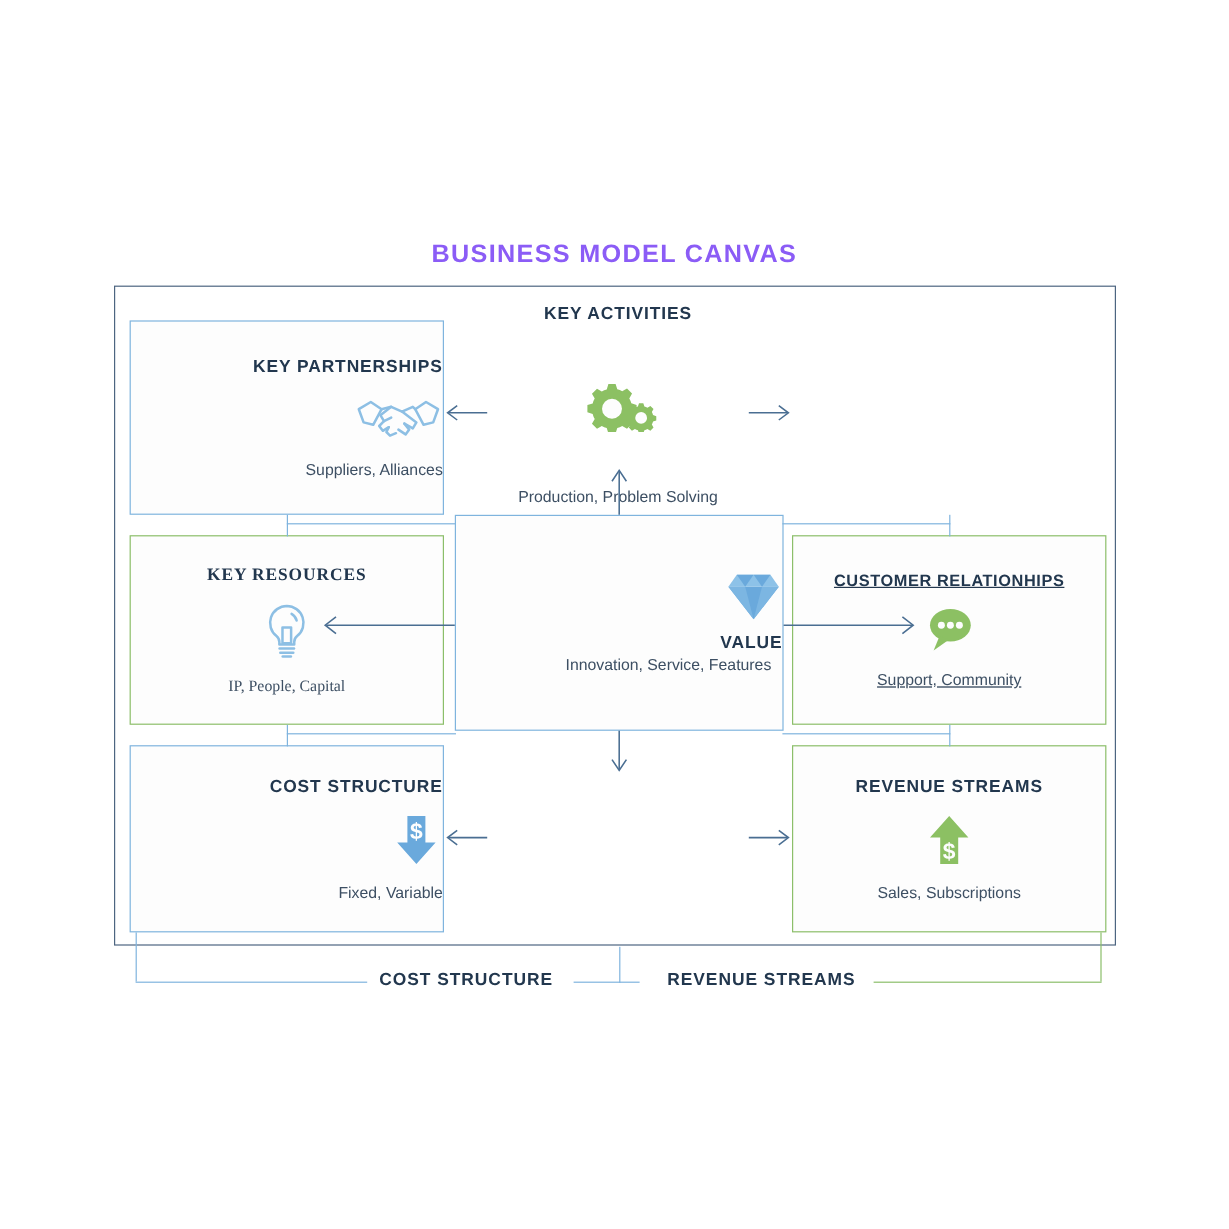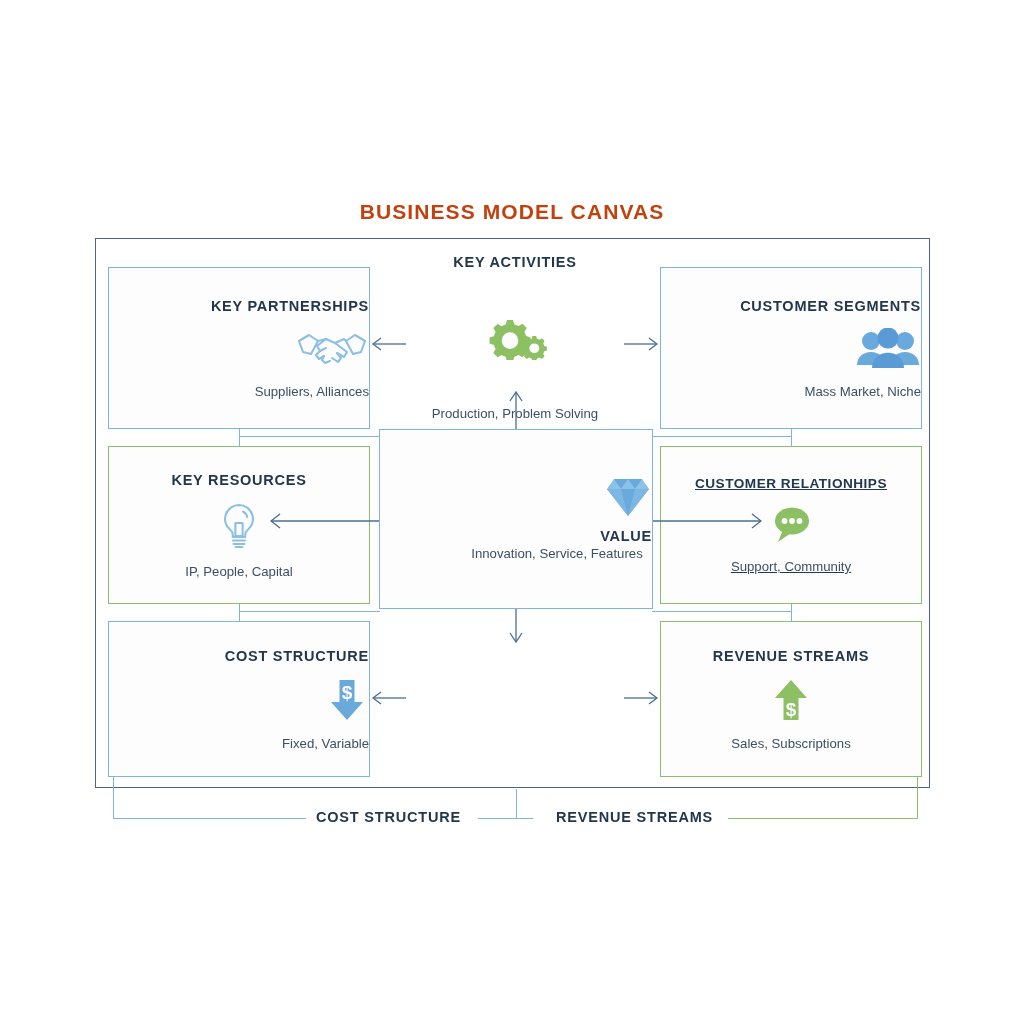--- a/index.html
+++ b/index.html
@@ -24,21 +24,21 @@
   
   .canvas-title {
     position: absolute;
     left: 0;
     top: 200px;
     width: 1024px;
     text-align: center;
     font-size: 21px;
     letter-spacing: 1.1px;
     font-weight: 700;
-    color: #c2410c;
+    color: #8b5cf6;
   }
 
   
   .outer-frame {
     position: absolute;
     left: 95px;
     top: 238px;
     width: 835px;
     height: 550px;
     border: 1.6px solid #4d6580;
@@ -160,38 +160,22 @@
           <path d="M27 4 h6 l1.4 4.4 a13 13 0 0 1 4.1 1.7 l4-2.3 4.2 4.2 -2.3 4 a13 13 0 0 1 1.7 4.1 L50.5 21.6 v6 l-4.4 1.4 a13 13 0 0 1 -1.7 4.1 l2.3 4 -4.2 4.2 -4-2.3 a13 13 0 0 1 -4.1 1.7 L33 45.1 h-6 l-1.4-4.4 a13 13 0 0 1 -4.1-1.7 l-4 2.3 -4.2-4.2 2.3-4 a13 13 0 0 1 -1.7-4.1 L9.5 27.6 v-6 l4.4-1.4 a13 13 0 0 1 1.7-4.1 l-2.3-4 4.2-4.2 4 2.3 a13 13 0 0 1 4.1-1.7 Z"></path>
           <circle cx="30" cy="24.6" r="8.3" fill="#fdfdfd"></circle>
           <path d="M52.5 20 h3.6 l0.9 2.7 a8 8 0 0 1 2.5 1 l2.5-1.4 2.6 2.6 -1.4 2.5 a8 8 0 0 1 1 2.5 l2.7 0.9 v3.6 l-2.7 0.9 a8 8 0 0 1 -1 2.5 l1.4 2.5 -2.6 2.6 -2.5-1.4 a8 8 0 0 1 -2.5 1 l-0.9 2.7 h-3.6 l-0.9-2.7 a8 8 0 0 1 -2.5-1 l-2.5 1.4 -2.6-2.6 1.4-2.5 a8 8 0 0 1 -1-2.5 l-2.7-0.9 v-3.6 l2.7-0.9 a8 8 0 0 1 1-2.5 l-1.4-2.5 2.6-2.6 2.5 1.4 a8 8 0 0 1 2.5-1 Z"></path>
           <circle cx="54.3" cy="32.3" r="4.9" fill="#fdfdfd"></circle>
         </g>
       </svg>
     </div>
     <div class="cell-sub">Production, Problem Solving</div>
   </div>
 
-  <div class="cell bordered-blue" id="cs-cell" style="left:660px; top:267px; width:262px; height:162px;">
-    <div class="cell-title">CUSTOMER SEGMENTS</div>
-    <div class="cell-icon">
-      <svg width="66" height="42" viewBox="0 0 66 42">
-        <g fill="#6aa9dc">
-          <circle cx="16" cy="13" r="9"></circle>
-          <path d="M2 37 c0-8 6.4-13 14-13 s14 5 14 13 z"></path>
-          <circle cx="50" cy="13" r="9"></circle>
-          <path d="M36 37 c0-8 6.4-13 14-13 s14 5 14 13 z"></path>
-          <circle cx="33" cy="10" r="10.5" fill="#5b9bd5"></circle>
-          <path d="M17 40 c0-9.5 7.2-15.3 16-15.3 s16 5.8 16 15.3 z" fill="#5b9bd5"></path>
-        </g>
-      </svg>
-    </div>
-    <div class="cell-sub">Mass Market, Niche</div>
-  </div>
-
-  <div class="cell bordered-green" id="kr-cell" style="left:108px; top:446px; width:262px; height:158px;">
+
+  <div class="cell bordered-green" id="kr-cell" style="left:108px; top:446px; width:262px; height:158px;font-family:Liberation Serif, serif;">
     <div class="cell-title">KEY RESOURCES</div>
     <div class="cell-icon">
       <svg width="44" height="48" viewBox="0 0 44 48">
         <g fill="none" stroke="#8dbfe4" stroke-width="2.1" stroke-linecap="round" stroke-linejoin="round">
           <path d="M22 3 a14 14 0 0 0 -8.6 25 c1.7 1.4 2.4 3 2.4 5 v2 h12.4 v-2 c0-2 0.7-3.6 2.4-5 A14 14 0 0 0 22 3 Z"></path>
           <path d="M26 9.5 a8.5 8.5 0 0 1 4.2 5.6"></path>
           <path d="M18.4 21 h7.2 v13 h-7.2 z"></path>
           <path d="M16 38.5 h12"></path>
           <path d="M16.6 42 h10.8"></path>
           <path d="M18.6 45 h6.8"></path>

